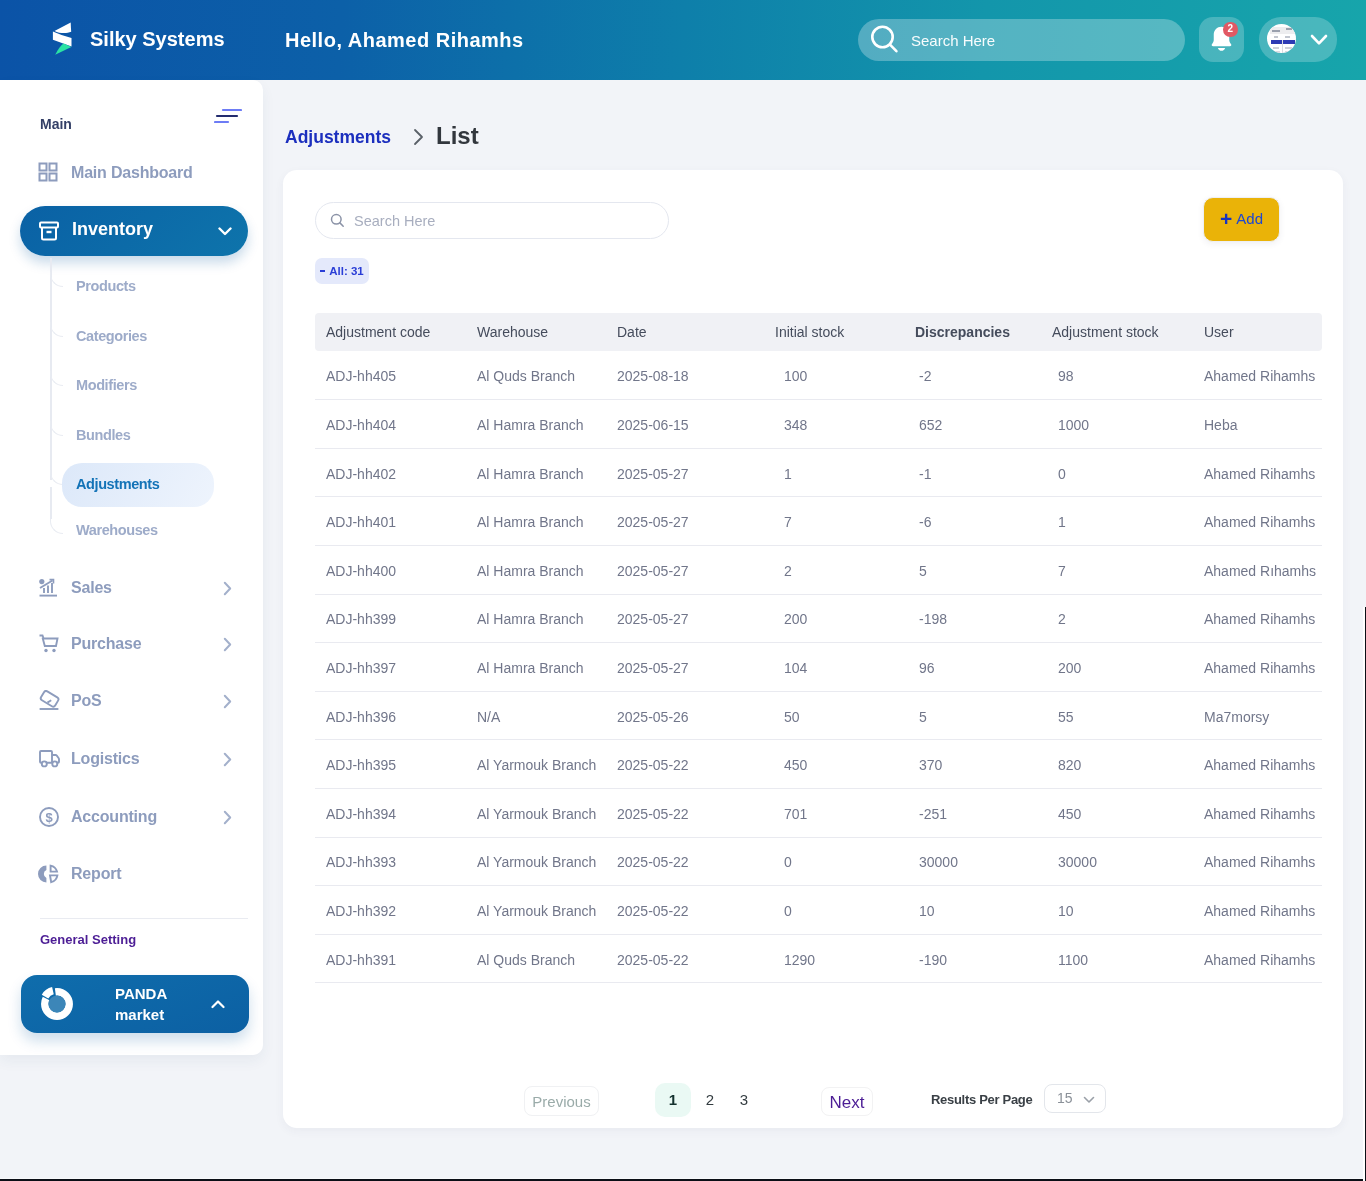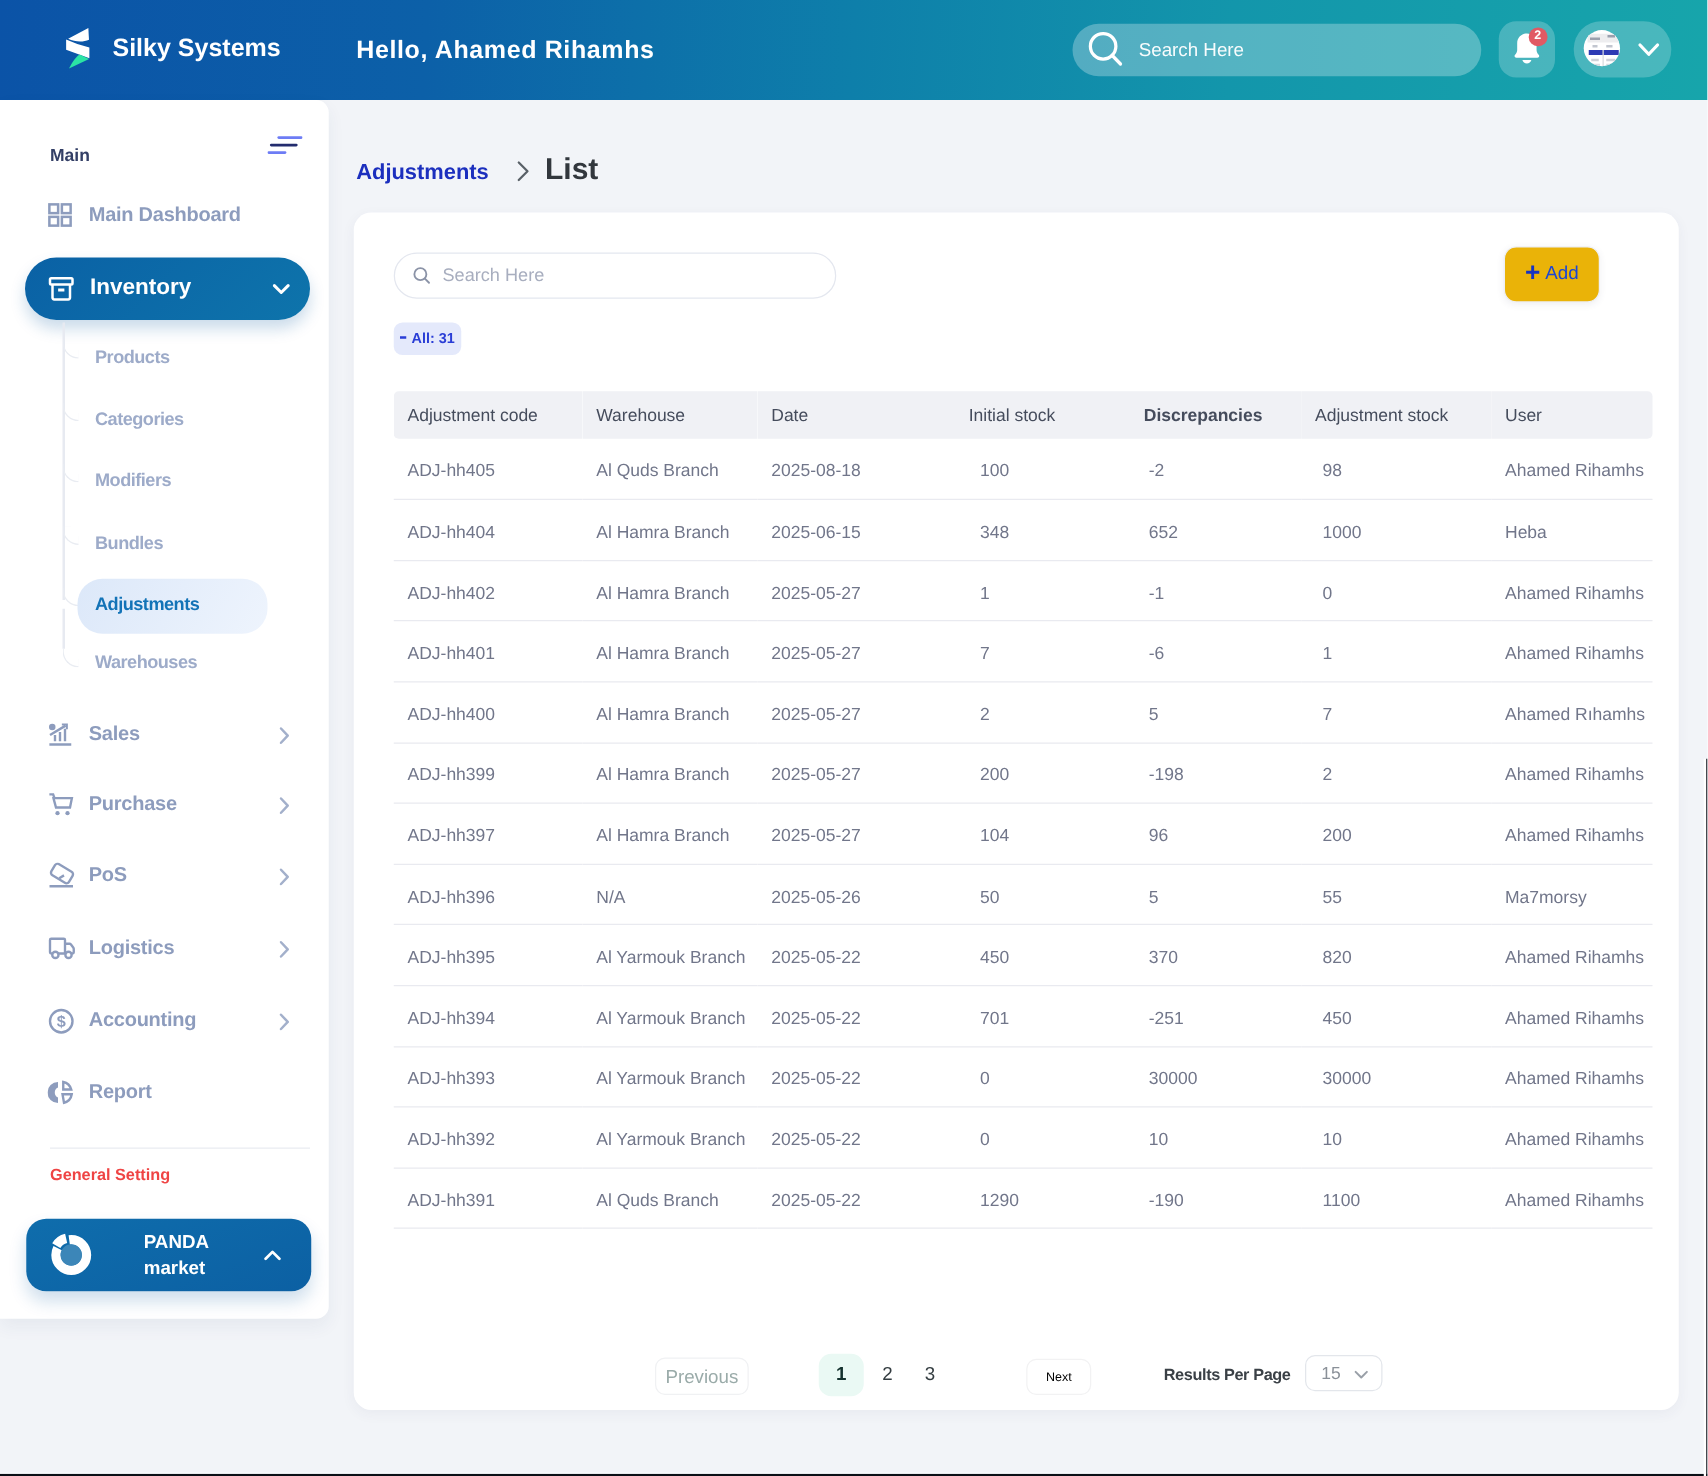--- a/index.html
+++ b/index.html
@@ -81,21 +81,21 @@
   #tbl .c6h { padding-left:11px; }
 
   
   #pgprev { position:absolute; left:241px; top:916px; width:75px; height:30px; text-align:center; line-height:30px;
     color:#9aaba9; font-size:15px; border:1px solid #f0f1f3; border-radius:8px; }
   #pg1 { position:absolute; left:372px; top:913px; width:36px; height:34px; background:#eaf9f4; border-radius:10px;
     color:#14312e; font-size:15px; font-weight:700; text-align:center; line-height:34px; }
   #pg2 { position:absolute; left:417px; top:913px; width:20px; height:34px; color:#333c40; font-size:15px; text-align:center; line-height:34px; }
   #pg3 { position:absolute; left:451px; top:913px; width:20px; height:34px; color:#333c40; font-size:15px; text-align:center; line-height:34px; }
   #pgnext { position:absolute; left:538px; top:917px; width:52px; height:29px; text-align:center; line-height:29px;
-    color:#000000; font-size:10px; border:1px solid #f2f2f3; border-radius:8px; }
+    color:#4c1d95; font-size:17px; border:1px solid #f2f2f3; border-radius:8px; }
   #rpp { position:absolute; left:648px; top:922px; color:#3a4046; font-size:13px; font-weight:700; letter-spacing:-0.3px; }
   #psel { position:absolute; left:761px; top:914px; width:62px; height:29px; border:1px solid #e3e6eb; border-radius:8px; }
   #psel .num { position:absolute; left:12px; top:5px; color:#8a9098; font-size:14px; }
 
   
   #bstrip { position:absolute; left:0; top:1178.7px; width:1366px; height:2.3px; background:#0b0f16; }
   #bwhite { position:absolute; left:0; top:1177.9px; width:1366px; height:0.9px; background:#f8f9fb; }
   #rline { position:absolute; left:1364.5px; top:607px; width:1.5px; height:574px; background:#0b0f16; }
   #rwhite { position:absolute; left:1363px; top:607px; width:1.5px; height:574px; background:#fff; }
 </style>
@@ -270,21 +270,21 @@
       <g fill="none" stroke="#8d9cbd" stroke-width="1.9">
         <path d="M8.4 2.6 A 8.4 8.4 0 0 0 8.4 19.4 L8.4 15.0 A 4.4 4.4 0 0 1 8.4 7.0 Z" fill="#8d9cbd" stroke="none"></path>
         <path d="M12.6 2.6 A 8.4 8.4 0 0 1 19 8.6 L12.6 8.6 Z"></path>
         <path d="M19.4 12.4 A 8.4 8.4 0 0 1 13.2 19.2 L12 12.4 Z"></path>
       </g>
     </svg>
     <span class="txt">Report</span>
   </div>
 
   <div id="divider"></div>
-  <div class="sb-label" style="top:852px;color:#ef4444;font-size:13px;">General Setting</div>
+  <div class="sb-label" style="top:852px;color:#4c1d95;font-size:13px;">General Setting</div>
 
   <div id="panda">
     <svg width="38" height="38" viewBox="0 0 38 38" style="position:absolute;left:17px;top:10px;">
       <circle cx="19" cy="19" r="12.2" fill="none" stroke="#ffffff" stroke-width="7.5" pathLength="360" stroke-dasharray="207 55 98"></circle>
       <circle cx="19" cy="19" r="12.2" fill="none" stroke="#ffffff" stroke-width="7.5" pathLength="360" stroke-dasharray="0 210 47 103" transform="translate(-1.4,-1.4)"></circle>
       <circle cx="19" cy="19" r="8.6" fill="#3c86b8"></circle>
     </svg>
     <div class="t1">PANDA</div>
     <div class="t2">market</div>
     <svg width="14" height="9" viewBox="0 0 14 9" style="position:absolute;left:190px;top:25px;">

